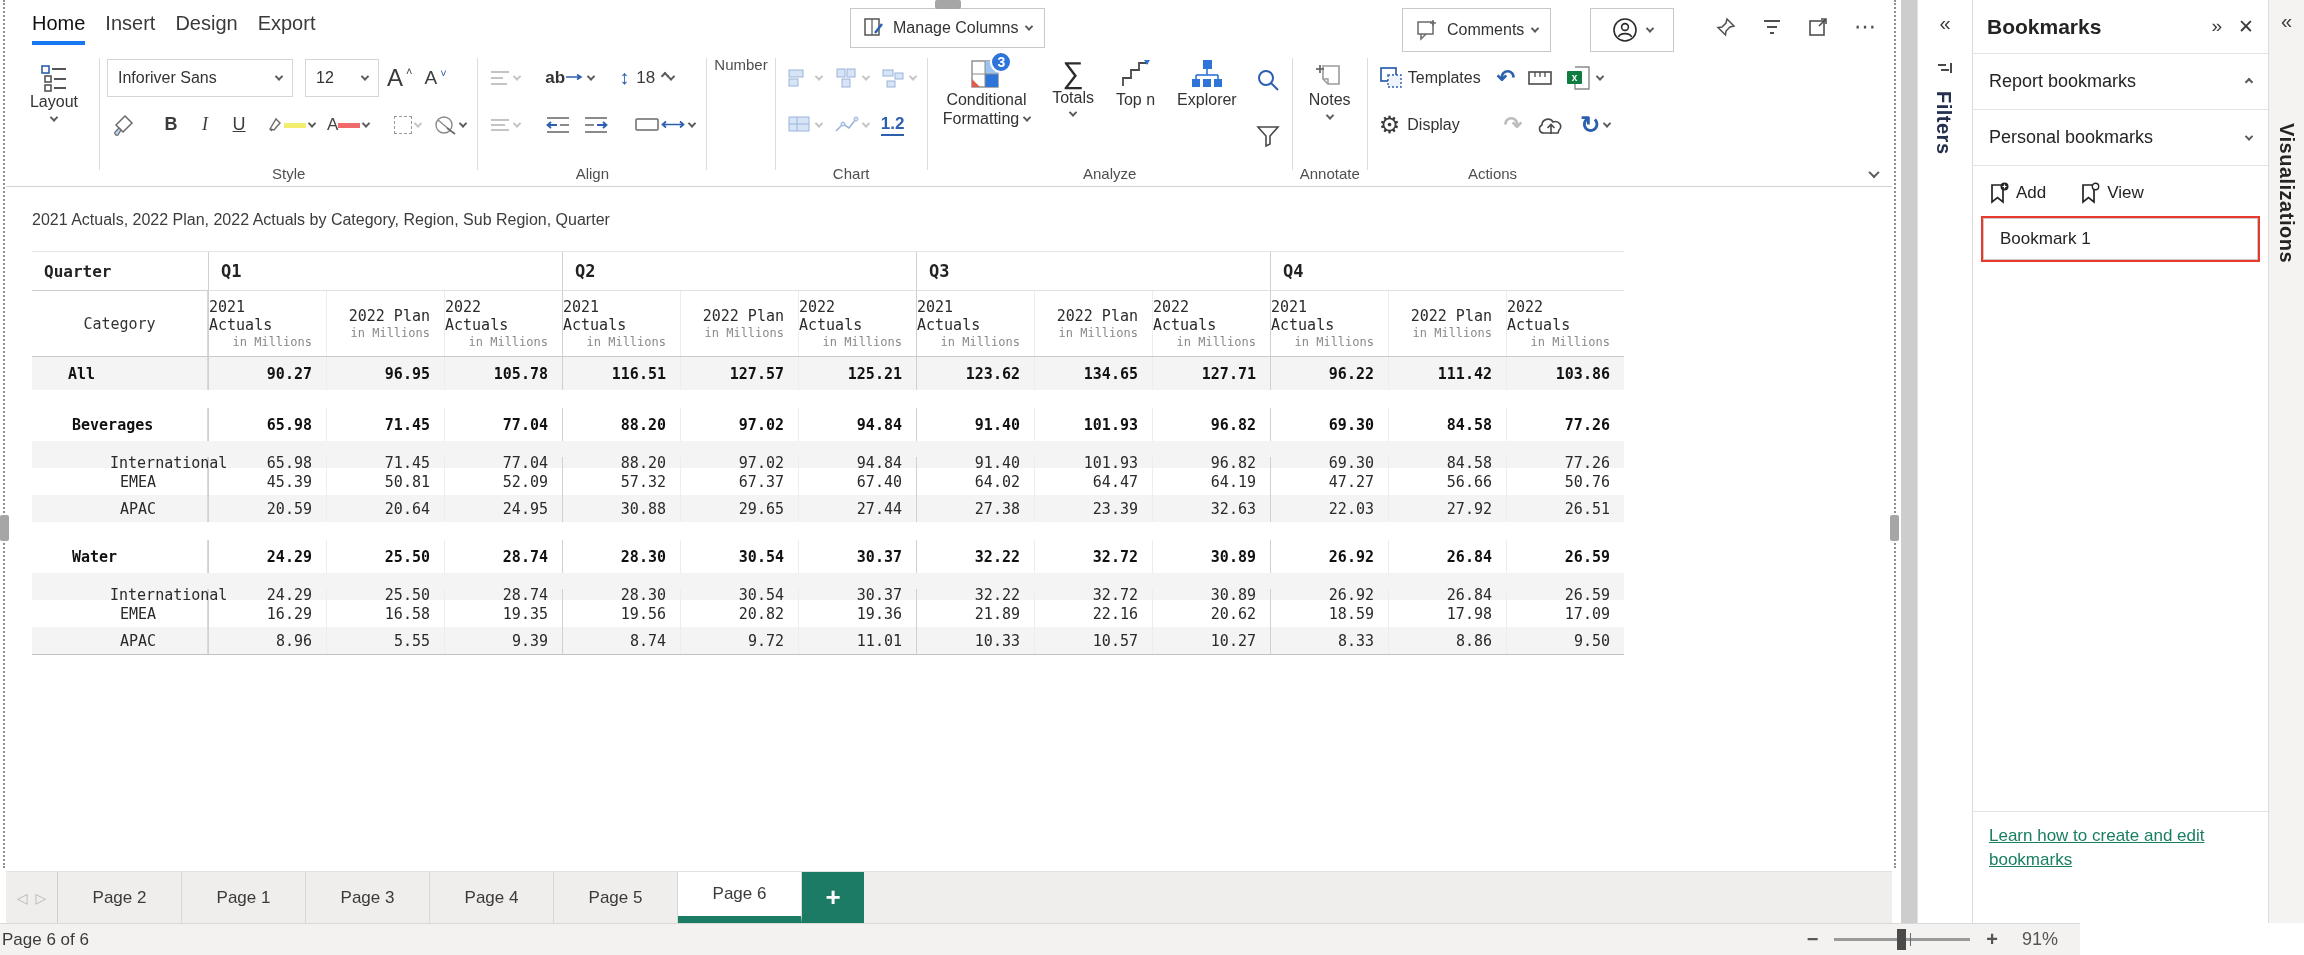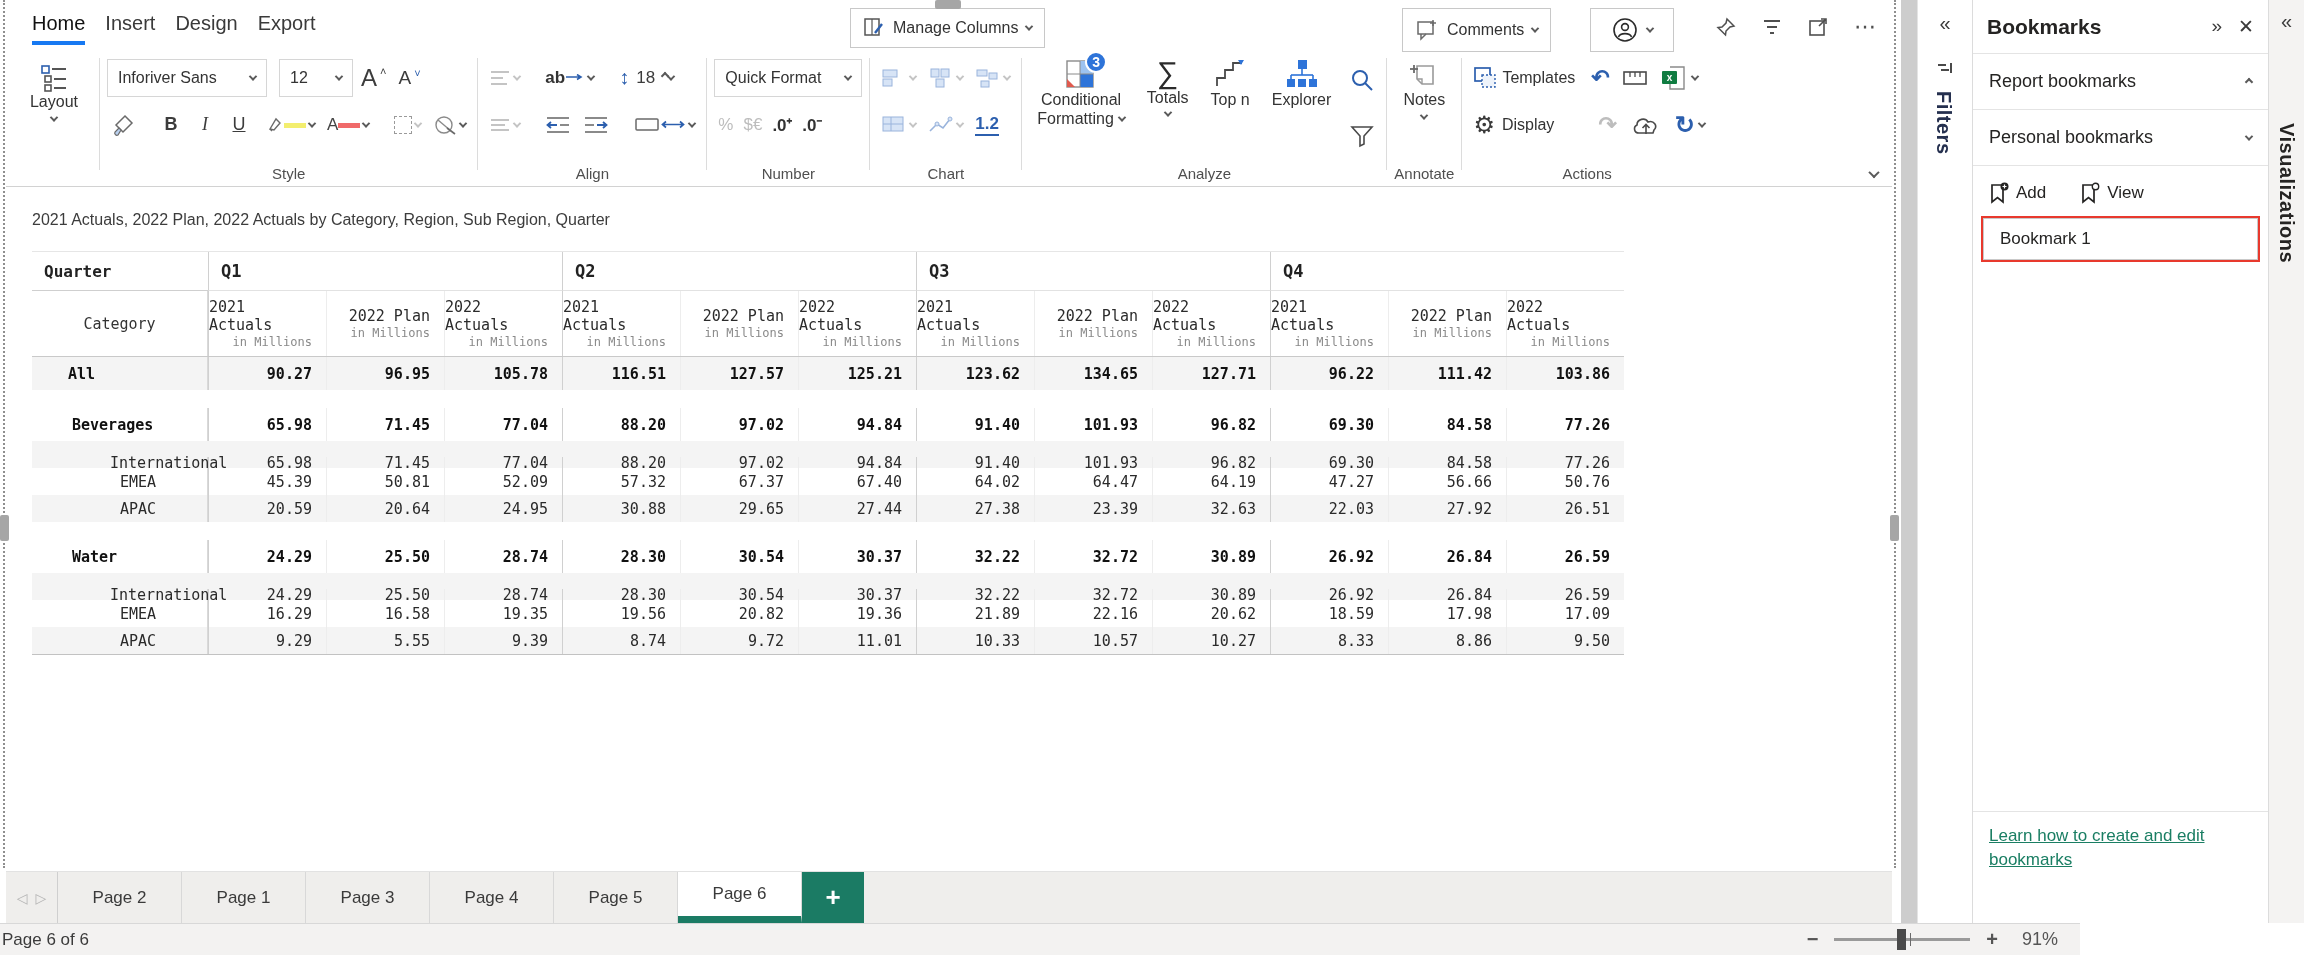--- a/index.html
+++ b/index.html
@@ -216,21 +216,21 @@
             </span>
             <span>Layout</span>
             <span class="chv sm" style="margin-top:5px;"></span>
           </div>
         </div>
         <div class="vsep"></div>
 
         <div class="grp">
           <div class="grp-body">
             <div class="trow">
-              <div class="combo" style="width:160px;">
+              <div class="combo" style="width:186px;">
                 <span style="flex:1;">Inforiver Sans</span>
                 <span class="chv sm"></span>
               </div>
               <div class="combo" style="width:74px; margin-left:8px;">
                 <span style="flex:1;">12</span>
                 <span class="chv sm"></span>
               </div>
               <div class="tbtn">
                   <span style="font-size:24px;">A</span>
                   <span style="font-size:11px; margin-top:-14px;">˄</span>
@@ -364,34 +364,20 @@
                 </span>
                 <span class="chv sm"></span>
               </div>
             </div>
           </div>
           <div class="grp-label">Align</div>
         </div>
         <div class="vsep"></div>
 
         <div class="grp">
-          <div class="grp-body">
-            <div class="trow">
-              <div class="combo" style="width:148px;">
-                <span style="flex:1;">Quick Format</span>
-                <span class="chv sm"></span>
-              </div>
-            </div>
-            <div class="trow" style="gap:10px; padding-left:4px;">
-              <span class="numtok dis">%</span>
-              <span class="numtok dis">$€</span>
-              <span class="numtok" style="color:#333; font-weight:bold;">.0⁺</span>
-              <span class="numtok" style="color:#333; font-weight:bold;">.0⁻</span>
-            </div>
-          </div>
           <div class="grp-label">Number</div>
         </div>
         <div class="vsep"></div>
 
         <div class="grp">
           <div class="grp-body">
             <div class="trow">
               <div class="tbtn dis">
                 <svg width="26" height="22" viewBox="0 0 26 22">
                     <rect x="2" y="3" width="14" height="7" fill="#d7e4f6" stroke="#9ab4dc"></rect>
@@ -760,21 +746,21 @@
               <div class="c-cell">19.36</div>
               <div class="c-cell qstart">21.89</div>
               <div class="c-cell">22.16</div>
               <div class="c-cell">20.62</div>
               <div class="c-cell qstart">18.59</div>
               <div class="c-cell">17.98</div>
               <div class="c-cell">17.09</div>
             </div>
             <div class="mrow drow shade">
               <div class="c-rowhead" style="padding-left: 88px;">APAC</div>
-              <div class="c-cell qstart">9.29</div>
+              <div class="c-cell qstart">8.96</div>
               <div class="c-cell">5.55</div>
               <div class="c-cell">9.39</div>
               <div class="c-cell qstart">8.74</div>
               <div class="c-cell">9.72</div>
               <div class="c-cell">11.01</div>
               <div class="c-cell qstart">10.33</div>
               <div class="c-cell">10.57</div>
               <div class="c-cell">10.27</div>
               <div class="c-cell qstart">8.33</div>
               <div class="c-cell">8.86</div>

